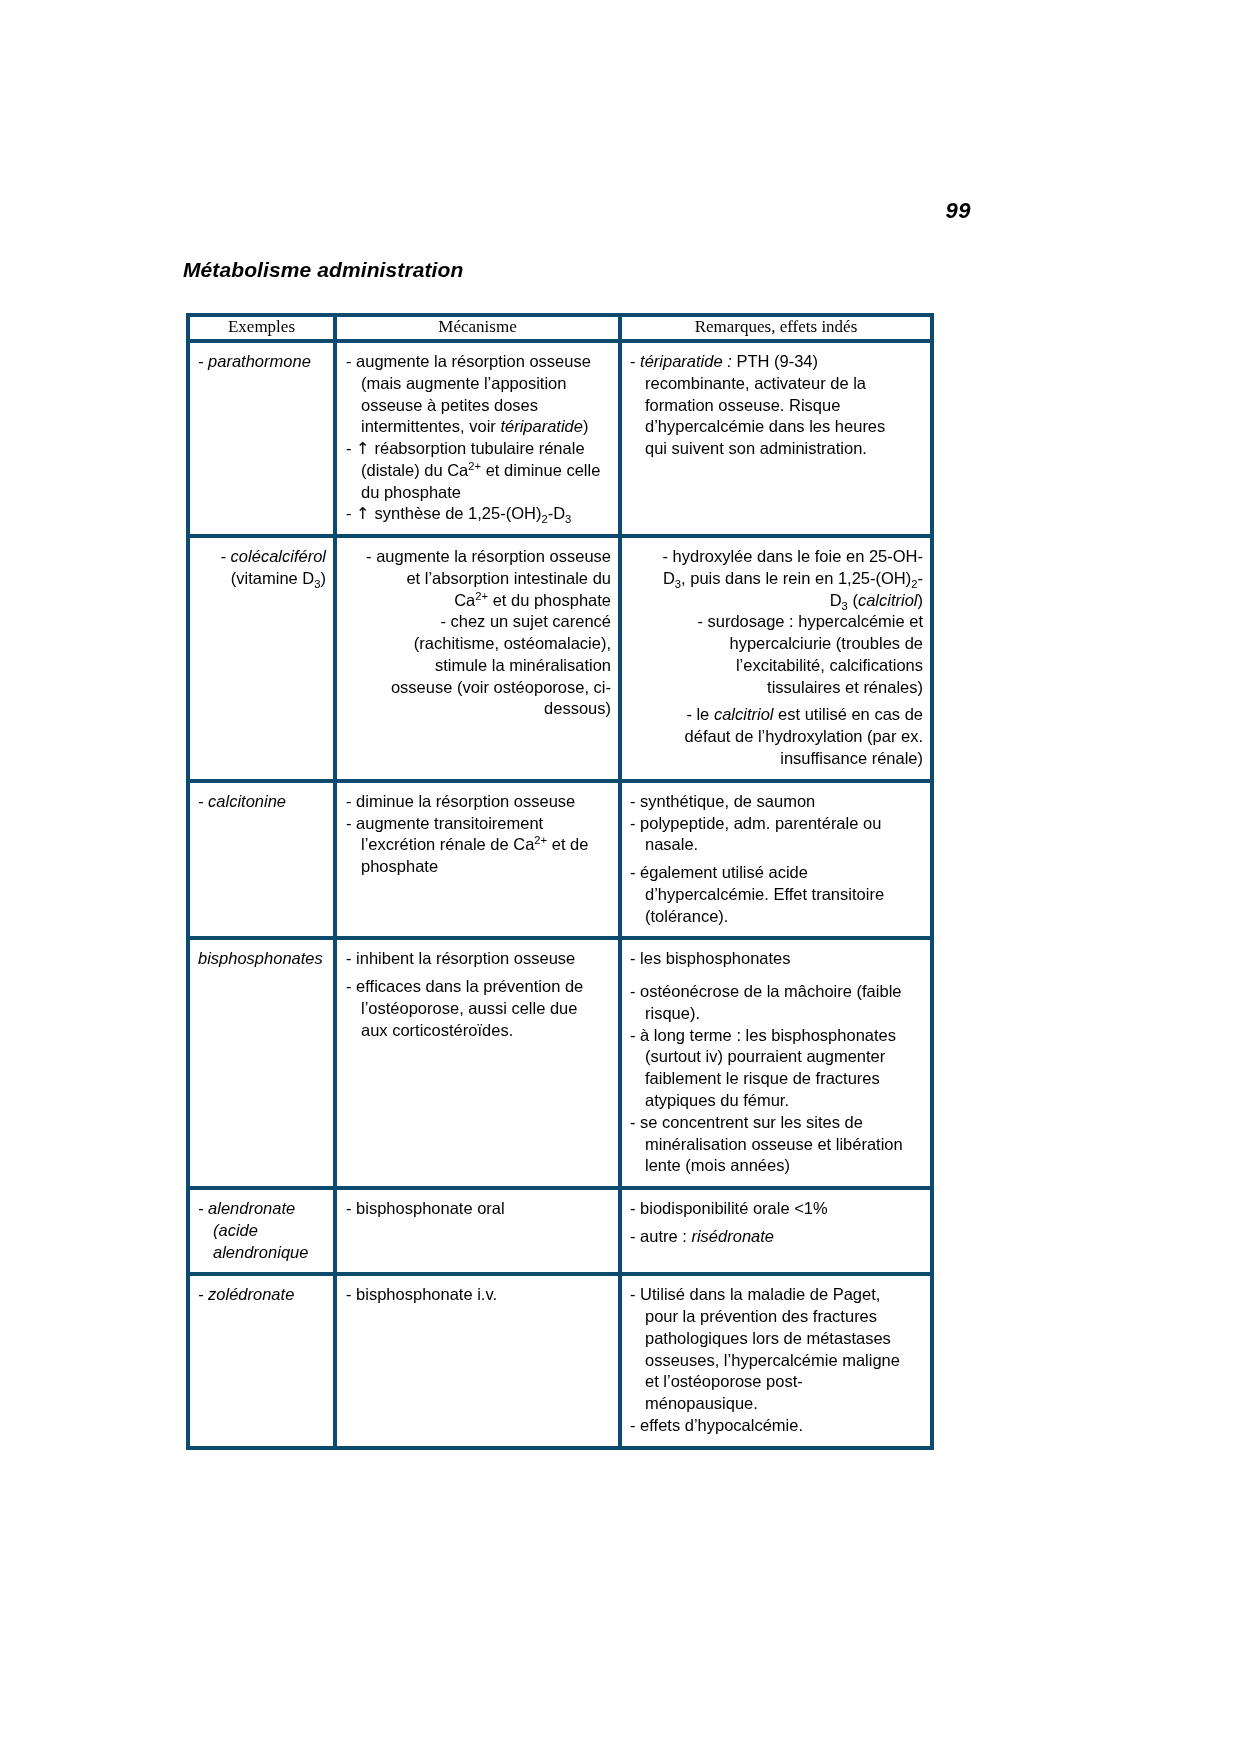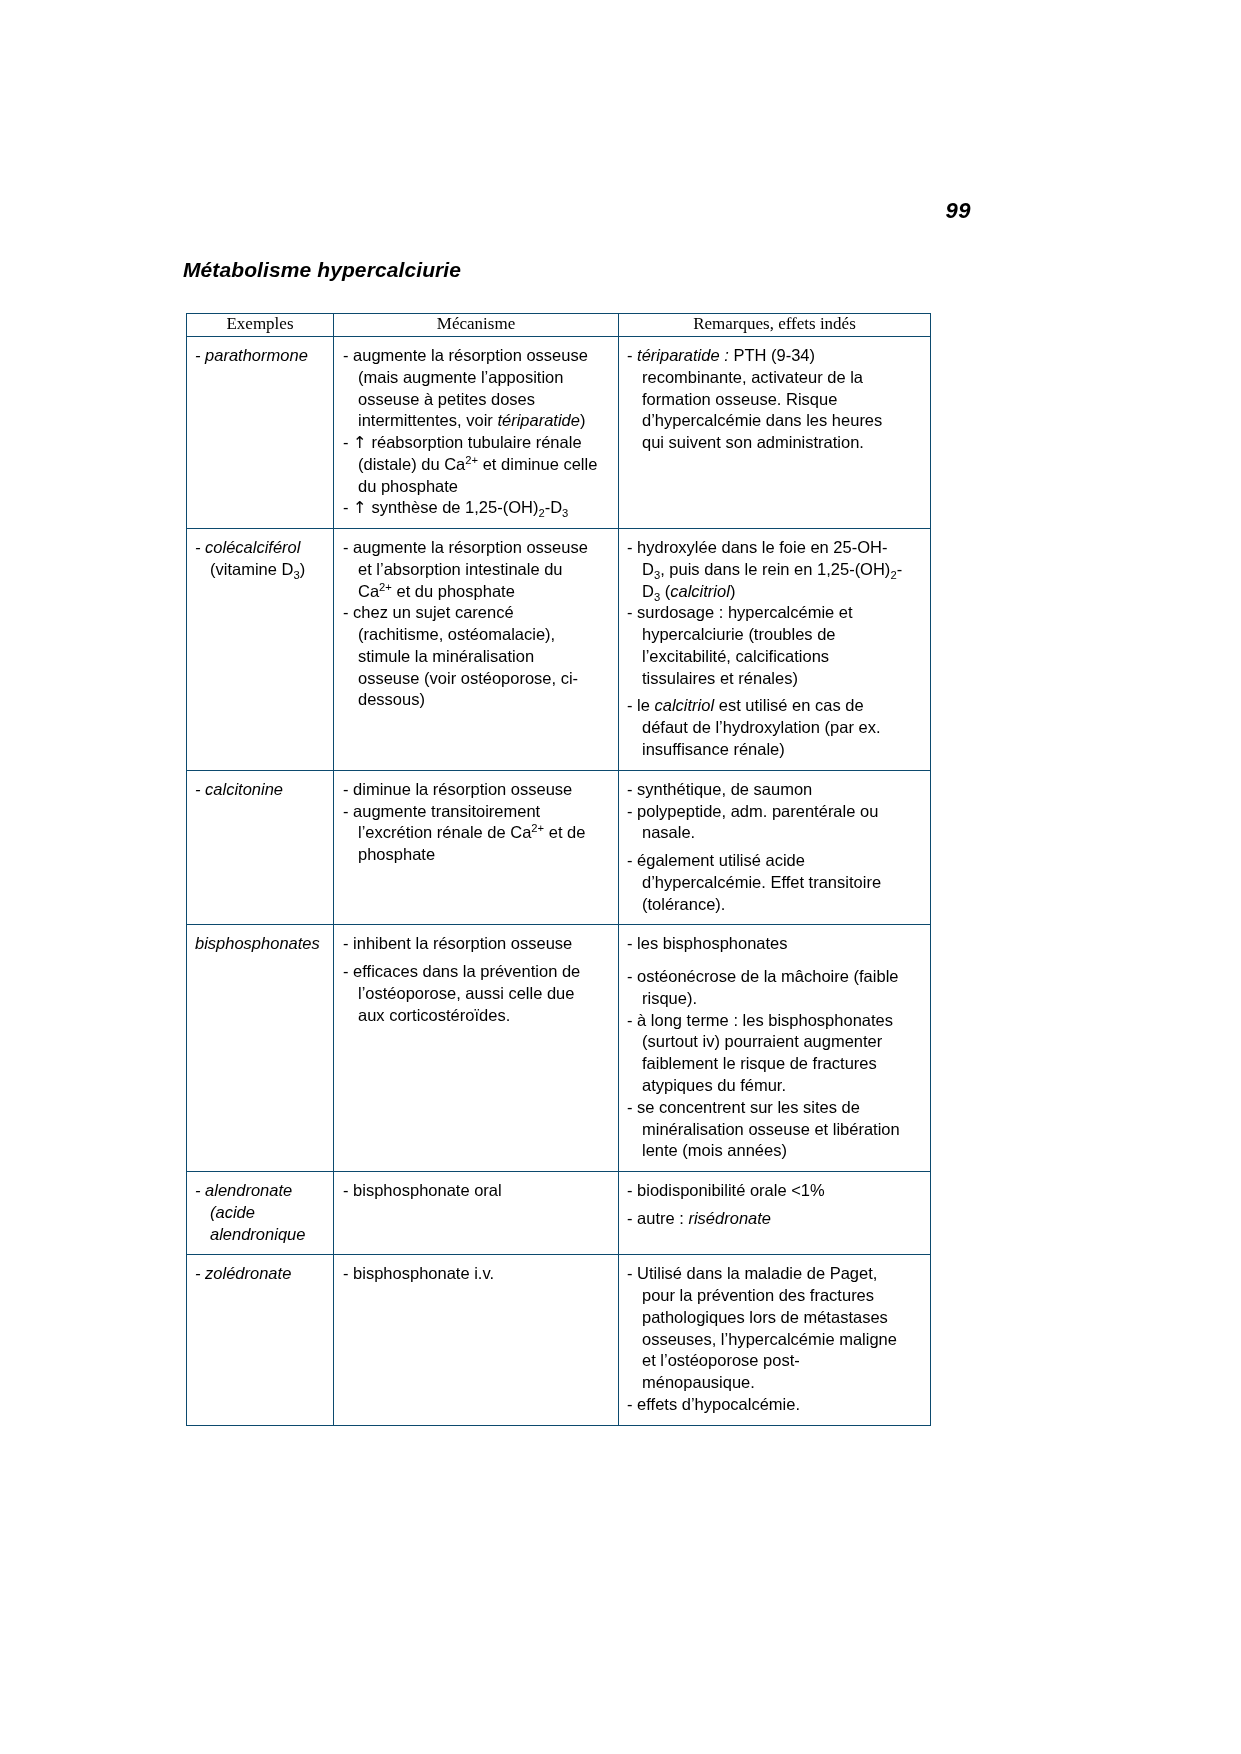--- a/index.html
+++ b/index.html
@@ -54,21 +54,21 @@
     left: 186px;
     width: 744px;
   }
   table.drug-table {
     border-collapse: collapse;
     width: 744px;
     table-layout: fixed;
   }
   table.drug-table td,
   table.drug-table th {
-    border: 1px solid #0c4a6e;
+    border: 4px solid #0c4a6e;
     vertical-align: top;
     padding: 0;
   }
 
   col.c1 { width: 147px; }
   col.c2 { width: 285px; }
   col.c3 { width: 312px; }
 
   
   thead th {
@@ -114,34 +114,34 @@
     font-size: 68%;
     line-height: 0;
   }
   sup { vertical-align: super; }
   sub { vertical-align: sub; }
 
   .arrow { font-family: "DejaVu Sans", sans-serif; }
 
   
   tr.r1 td { height: 172px; }
-  tr.r2 td { height: 218px; }
+  tr.r2 td { height: 218px; text-align: right; }
   tr.r3 td { height: 144px; }
   tr.r4 td { height: 216px; }
   tr.r5 td { height: 78px; margin-left: 44px; }
   tr.r6 td { height: 140px; }
 </style>
 </head>
 <body>
 
 <div class="page">
 
   <div class="page-number">99</div>
 
-  <div class="section-title">Métabolisme hypercalciurie</div>
+  <div class="section-title">Métabolisme administration</div>
 
   <div class="table-wrap">
     <table class="drug-table">
       <colgroup>
         <col class="c1">
           <col class="c2">
           <col class="c3">
       </colgroup>
       <thead>
         <tr>

